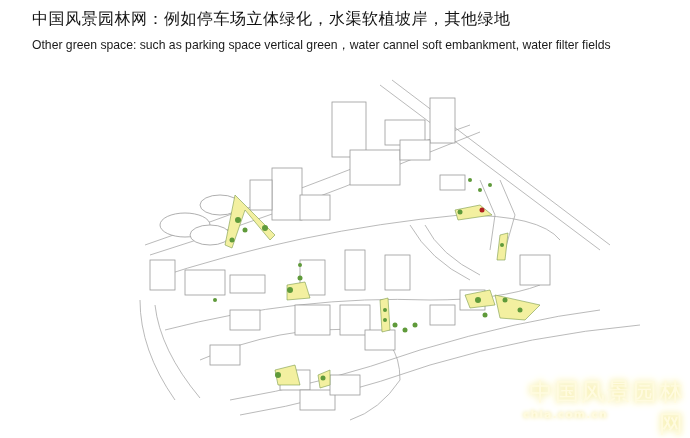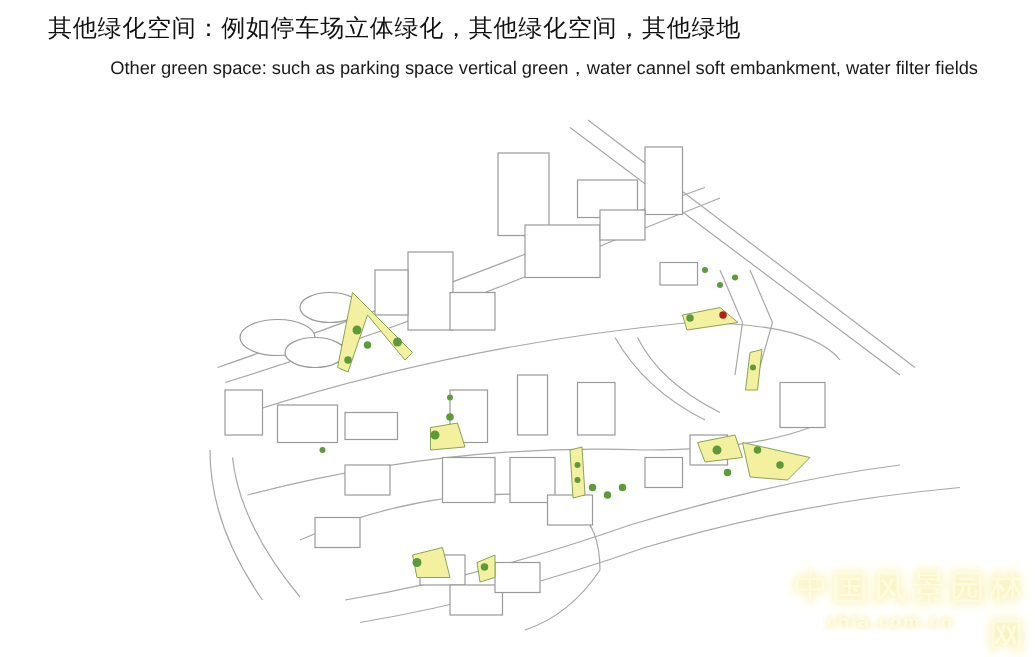--- a/index.html
+++ b/index.html
@@ -1,27 +1,27 @@
 <!DOCTYPE html>
 <html><head>
 <meta charset="utf-8">
 <style>
   html, body { margin:0; padding:0; background:#ffffff; }
   body { width:690px; height:438px; position:relative; overflow:hidden; font-family:"Liberation Sans", sans-serif; }
   .title-cn { position:absolute; left:32px; top:9px; font-size:16px; color:#111; font-family:"DejaVu Sans", sans-serif; letter-spacing:0.5px; white-space:nowrap; }
-  .title-en { position:absolute; left:32px; top:38px; width:620px; font-size:12.2px; line-height:14px; color:#1a1a1a; font-family:"Liberation Sans", sans-serif;text-align:right; }
+  .title-en { position:absolute; left:32px; top:38px; width:620px; font-size:12.2px; line-height:14px; color:#1a1a1a; font-family:"Liberation Sans", sans-serif; }
   .sketch { position:absolute; left:0; top:70px; width:690px; height:368px; }
   .watermark { position:absolute; left:505px; top:372px; width:180px; height:60px;text-align:right; }
   .wm-text { position:absolute; left:12px; top:4px; font-size:24px; color:#fffbe0; text-shadow:0 0 6px #f5ec9a, 0 0 10px #f8f2b8; font-family:"DejaVu Serif", serif; letter-spacing:2px; }
-  .wm-url { position:absolute; left:18px; top:36px; font-size:11px; color:#fffbe0; text-shadow:0 0 4px #efe48a; font-family:"DejaVu Sans", sans-serif; font-weight:bold; letter-spacing:1px;margin-left:28px; }
+  .wm-url { position:absolute; left:18px; top:36px; font-size:11px; color:#fffbe0; text-shadow:0 0 4px #efe48a; font-family:"DejaVu Sans", sans-serif; font-weight:bold; letter-spacing:1px; }
 </style>
 </head>
 <body>
 
-<div class="title-cn">其他绿化空间：例如停车场立体绿化，其他绿化空间，其他绿地</div>
+<div class="title-cn">中国风景园林网：例如停车场立体绿化，水渠软植坡岸，其他绿地</div>
 <div class="title-en">Other green space: such as parking space vertical green，water cannel soft embankment, water filter fields</div>
 
 <svg class="sketch" viewBox="0 70 690 368" xmlns="http://www.w3.org/2000/svg">
   <g fill="none" stroke="#a8a8a8" stroke-width="0.8">
 
     <path d="M145 245 Q 260 205 400 150 L 470 125"></path>
     <path d="M150 255 Q 280 215 410 160 L 480 132"></path>
     <path d="M380 85 L 600 250"></path>
     <path d="M392 80 L 610 245"></path>
     <path d="M150 280 Q 300 230 460 215 Q 540 215 560 240"></path>

